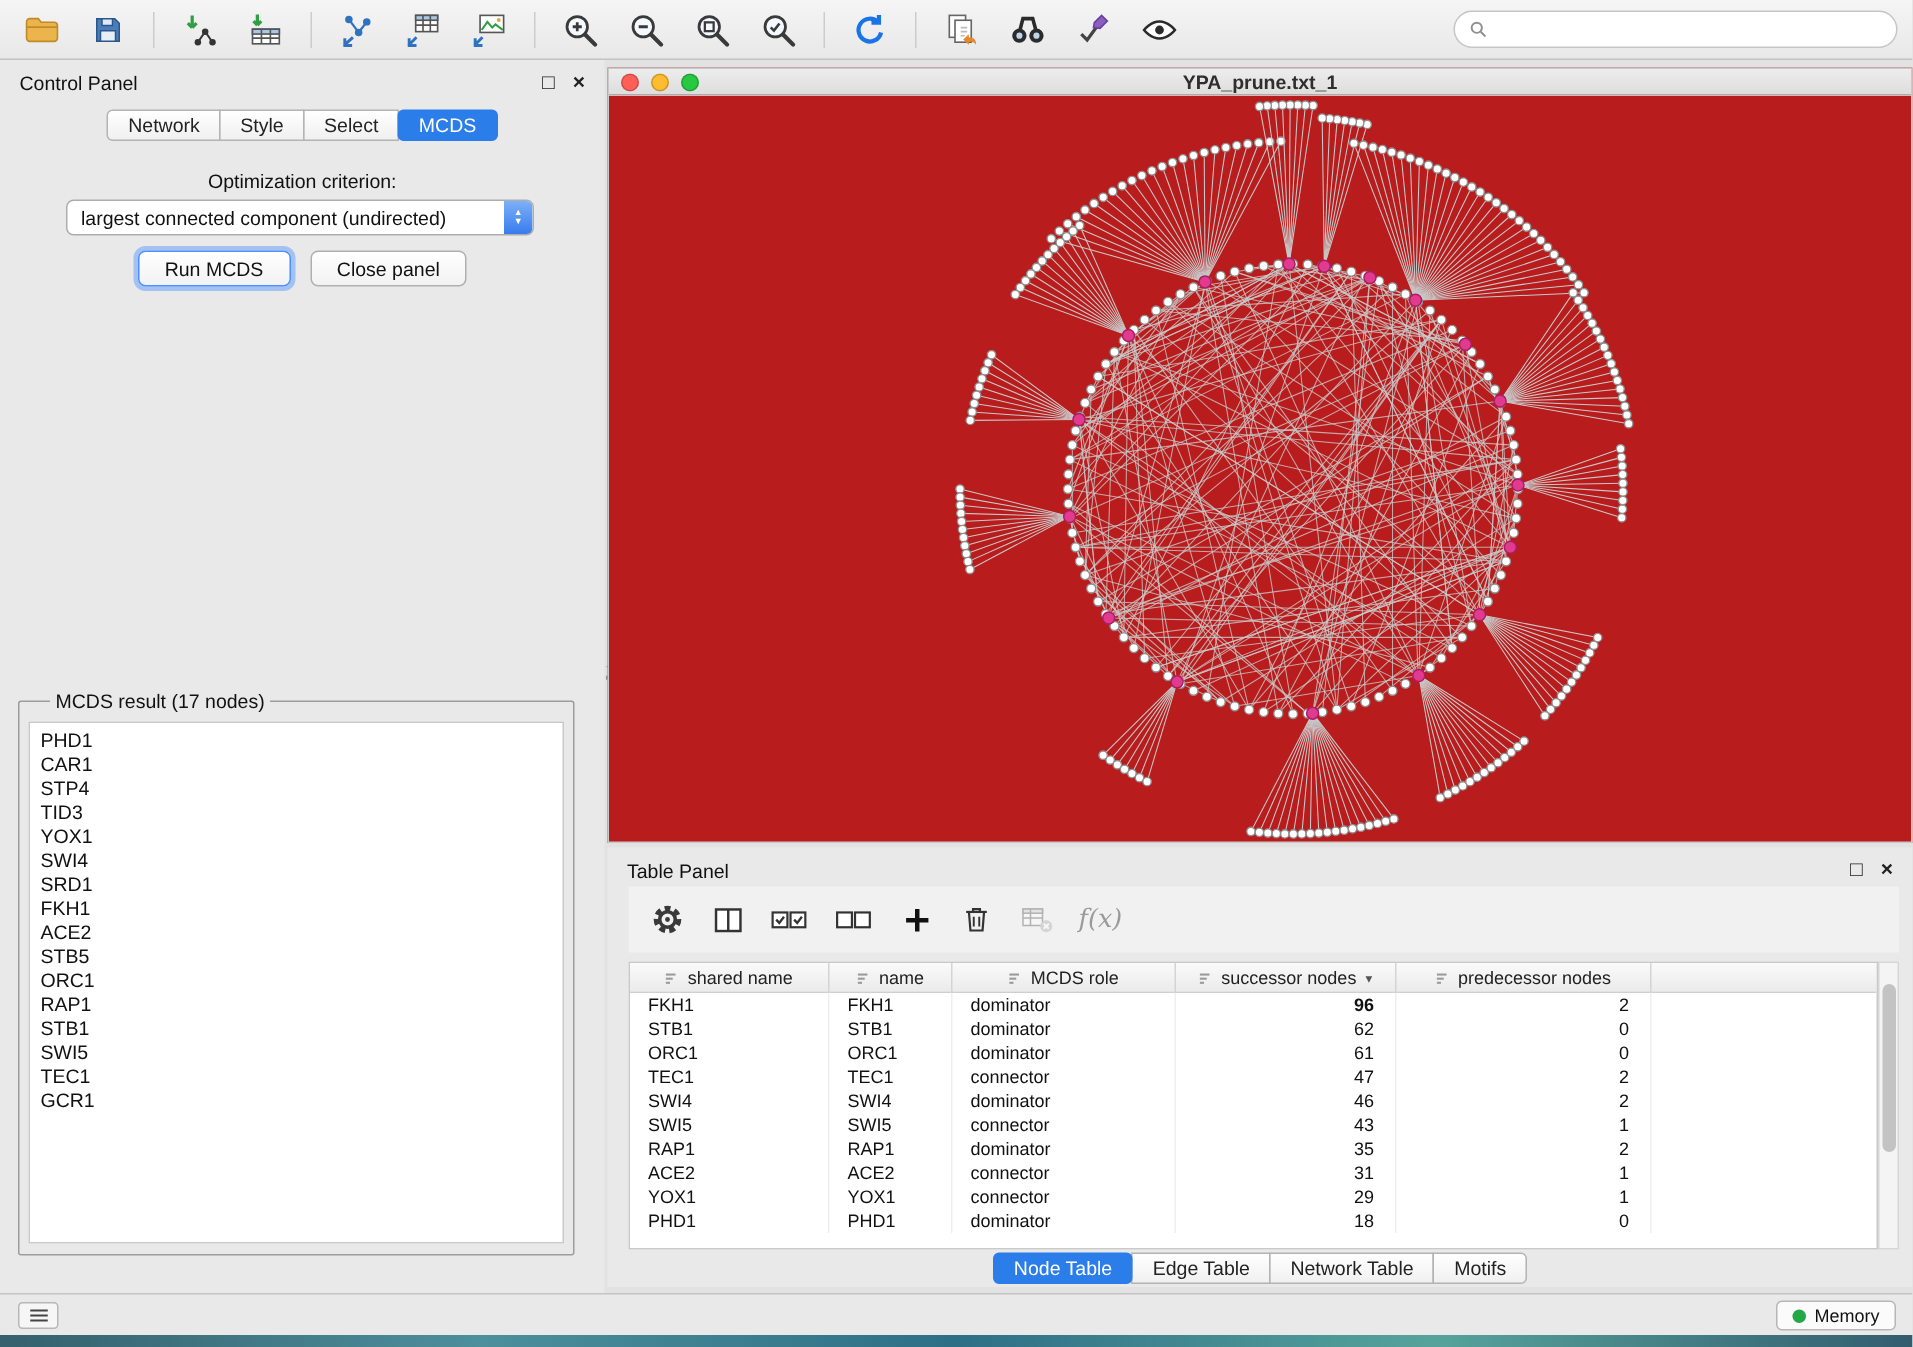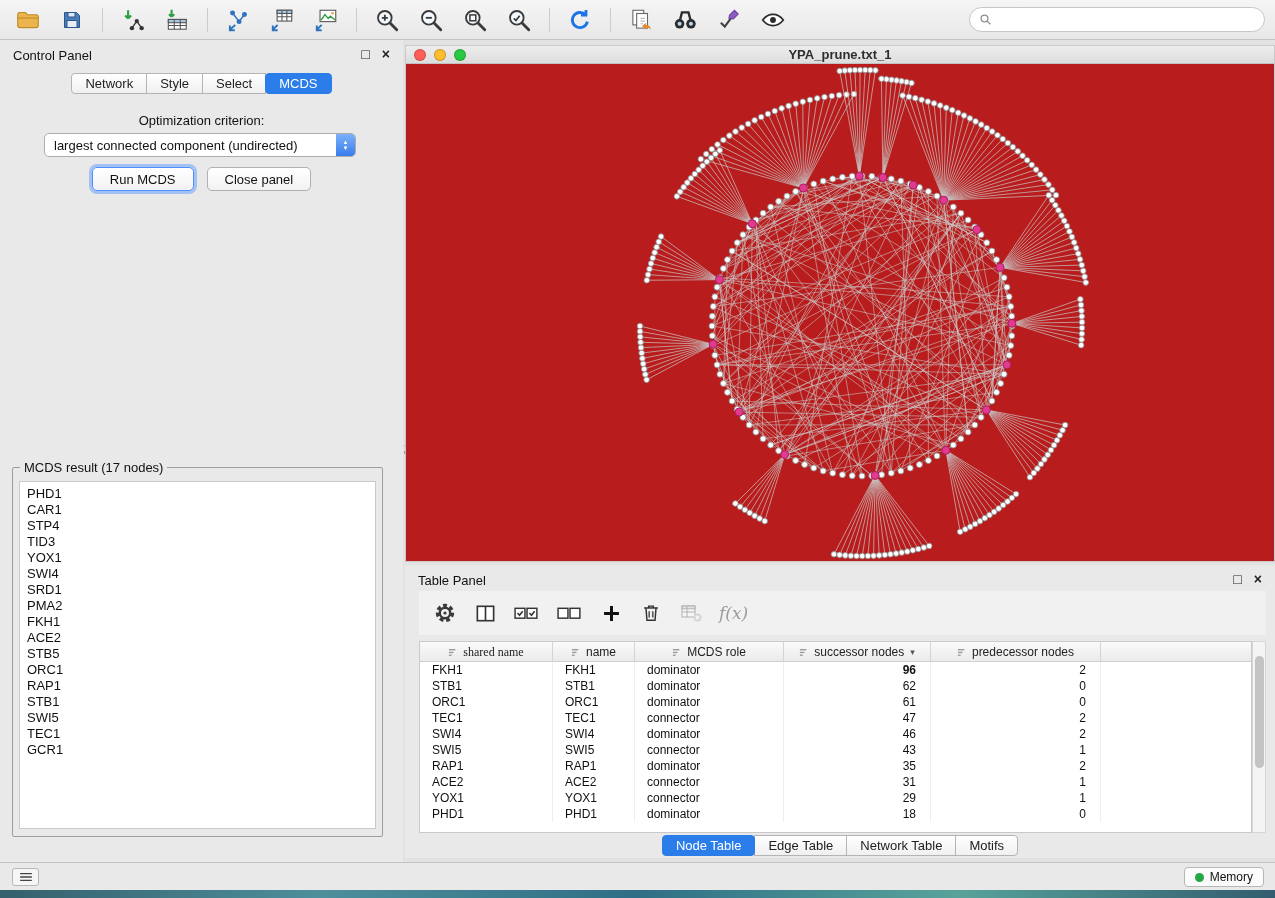--- a/index.html
+++ b/index.html
@@ -52,21 +52,21 @@
   .btn-row { position:absolute; top:127px; left:0; right:0; display:flex; justify-content:center; gap:13px; }
   button.cp {
     height:24px; font-size:13px; padding:0 17px; font-family:inherit;
     background:linear-gradient(#ffffff,#f2f2f2); border:1px solid #b0b0b0; border-radius:5px; color:#111;
   }
   button.cp.focused { border-color:#4d90fe; box-shadow:0 0 0 3px rgba(77,144,254,.45); }
   #mcds-fieldset {
     position:absolute; top:420px; left:12px; width:371px; height:377px;
     border:1px solid #9d9d9d; border-radius:2px; margin:0; padding:0; background:#e9e9e9;
   }
-  #mcds-fieldset legend { font-size:13px; margin-left:7px; padding:0 4px; }
+  #mcds-fieldset legend { font-size:13px; margin-left:20px; padding:0 4px; }
   #mcds-list {
     position:absolute; top:6px; left:6px; right:6px; bottom:7px; background:#fff;
     border:1px solid #c9c9c9; font-size:13px; padding:4px 0 0 7px; overflow:hidden;
   }
   .mcds-item { height:16px; line-height:16px; }
 
   
   .split-handle { position:absolute; left:401px; top:442px; width:9px; font-size:6px; color:#8a8a8a; line-height:7px; text-align:center; }
 
   
@@ -279,21 +279,20 @@
   <fieldset id="mcds-fieldset">
     <legend>MCDS result (17 nodes)</legend>
     <div id="mcds-list">
         <div class="mcds-item">PHD1</div>
         <div class="mcds-item">CAR1</div>
         <div class="mcds-item">STP4</div>
         <div class="mcds-item">TID3</div>
         <div class="mcds-item">YOX1</div>
         <div class="mcds-item">SWI4</div>
         <div class="mcds-item">SRD1</div>
-        <div class="mcds-item">PMA2</div>
         <div class="mcds-item">FKH1</div>
         <div class="mcds-item">ACE2</div>
         <div class="mcds-item">STB5</div>
         <div class="mcds-item">ORC1</div>
         <div class="mcds-item">RAP1</div>
         <div class="mcds-item">STB1</div>
         <div class="mcds-item">SWI5</div>
         <div class="mcds-item">TEC1</div>
         <div class="mcds-item">GCR1</div>
       </div>
@@ -1060,21 +1059,21 @@
           <rect x="3" y="5" width="13" height="2.8" fill="#ccc" stroke="#555"></rect>
           <path d="M8 5v11M3 11h13" stroke="#555"></path>
           <circle cx="18.5" cy="16.5" r="4" fill="#aaa"></circle>
           <path d="M16.8 14.8l3.4 3.4m0-3.4-3.4 3.4" stroke="#fff" stroke-width="1.4"></path>
         </svg>
       </span>
     <span class="tp-ic fx">f(x)</span>
   </div>
   <div id="tbl-container">
     <div id="tbl-header">
-        <div class="th" style="width: 133px; font-family: Liberation Serif, serif;">
+        <div class="th" style="width: 133px;">
           <span class="sort-ic">
             <svg viewBox="0 0 12 12" width="11" height="11">
               <rect x="1" y="2.2" width="7" height="1.5" fill="#9a9a9a"></rect>
               <rect x="1" y="5.2" width="5" height="1.5" fill="#9a9a9a"></rect>
               <rect x="1" y="8.2" width="3" height="1.5" fill="#9a9a9a"></rect>
             </svg>
           </span>
           <span class="th-label">shared name</span>
         </div>
         <div class="th" style="width: 82px;">

